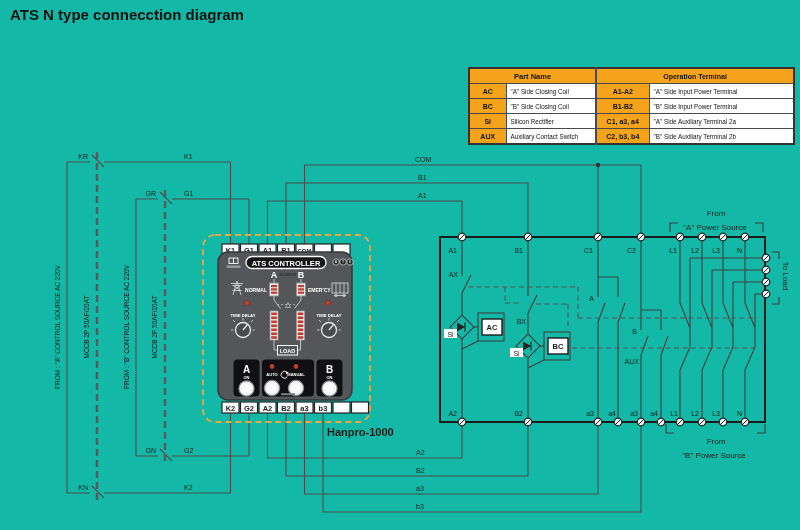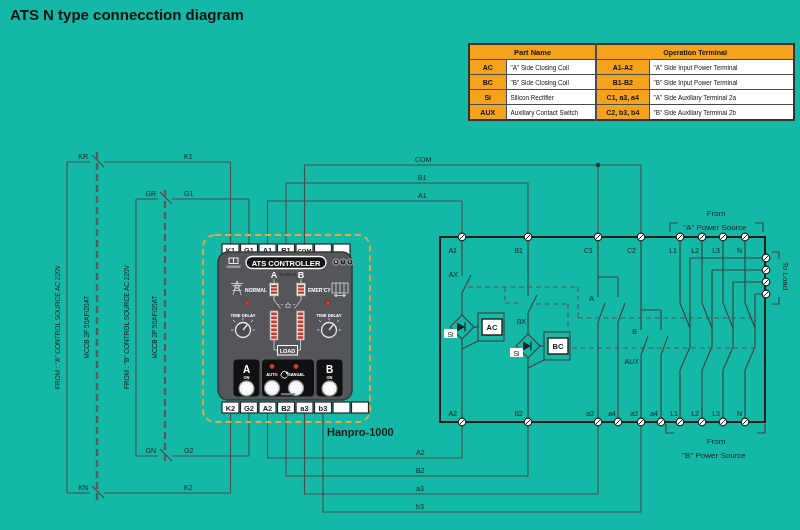--- a/index.html
+++ b/index.html
@@ -10,21 +10,21 @@
   
   #spec-table{position:absolute;left:468px;top:43px;width:327px;border-collapse:collapse;
               table-layout:fixed;font-family:"Liberation Sans",sans-serif;}
   #spec-table td,#spec-table th{border:1px solid #4a4a4a;height:14px;padding:0;overflow:hidden;
               white-space:nowrap;color:#111;}
   #spec-table .hd{background:#F5A31B;font-size:7.5px;font-weight:bold;text-align:center;}
   #spec-table .code{background:#F5A31B;font-size:7px;font-weight:bold;text-align:center;}
   #spec-table .term{background:#F5A31B;font-size:7px;font-weight:bold;text-align:center;border-left:2px solid #4a4a4a;}
   #spec-table .nm{background:#fff;font-size:6.3px;padding-left:4px;text-align:left;}
   #spec-table .ds{background:#fff;font-size:6.3px;padding-left:4px;text-align:left;}
-  #spec-table{border:2px solid #333;}
+  #spec-table{border:2px solid #333;margin-top:24px;}
   
   svg{position:absolute;left:0;top:0;}
   svg text{font-family:"Liberation Sans",sans-serif;fill:#1c1c1c;}
   .w  {stroke:#4d4d4d;stroke-width:1.1;fill:none;}
   .wd {stroke:#5a5a5a;stroke-width:2.4;fill:none;stroke-dasharray:7 4;}
   .bx {stroke:#1b1b1b;stroke-width:2;fill:none;}
   .ln {stroke:#3f3f3f;stroke-width:1.1;fill:none;}
   .dl {stroke:#555;stroke-width:1.1;fill:none;stroke-dasharray:5 3.5;}
   .t7 {font-size:7px;}
   .t7b{font-size:7.5px;font-weight:bold;}

